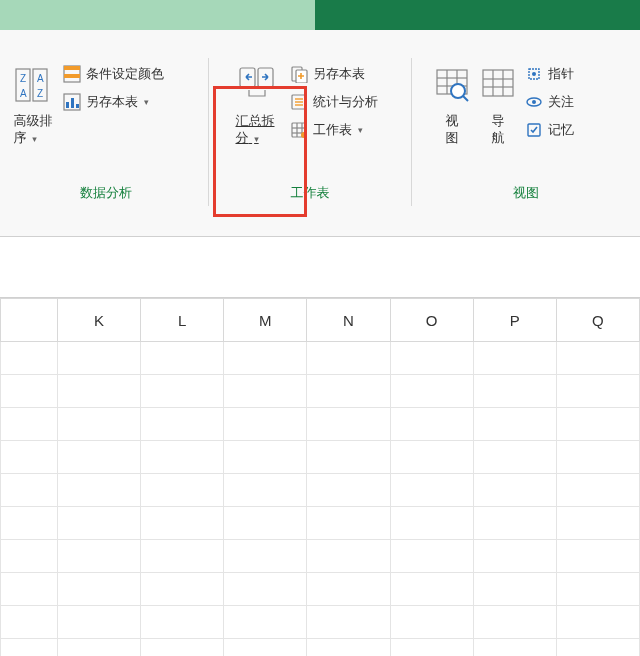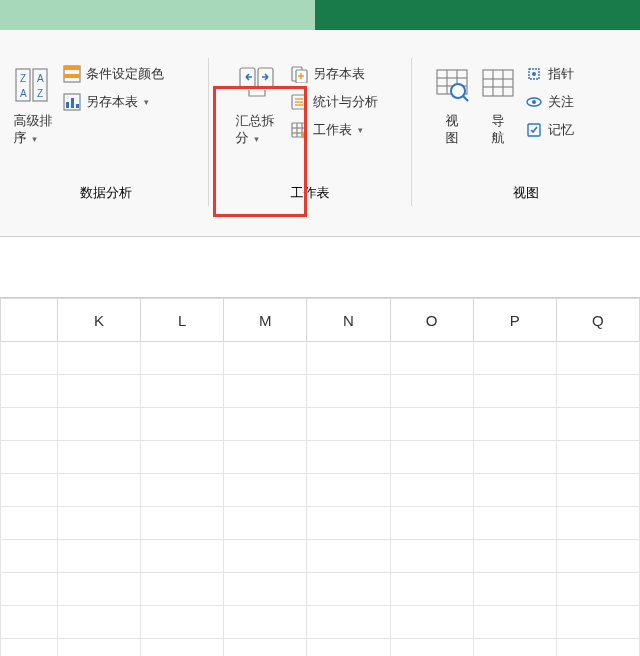--- a/index.html
+++ b/index.html
@@ -43,21 +43,21 @@
     padding: 0 6px 4px 6px;
   }
   .group-body {
     display: flex;
     align-items: flex-start;
     gap: 6px;
     flex: 1;
   }
   .group-label {
     text-align: center;
-    color: #000000;
+    color: #15803d;
     font-size: 13px;
     padding-top: 4px;
   }
   .large-btn {
     display: flex;
     flex-direction: column;
     align-items: center;
     justify-content: flex-start;
     width: 46px;
     padding-top: 4px;
@@ -185,21 +185,21 @@
             <span>另存本表</span>
             <span class="drop-caret">▾</span>
           </div>
         </div>
       </div>
       <div class="group-label">数据分析</div>
     </div>
 
     <div class="group" style="width:190px;">
       <div class="group-body" style="padding-left:12px;">
-        <div class="large-btn" style="width:56px;">
+        <div class="large-btn" style="width:56px;text-decoration:underline;">
           <span class="icon-slot">
             <svg width="46" height="42">
               <rect x="6" y="4" width="15" height="19" rx="2" class="c-grey"></rect>
               <rect x="24" y="4" width="15" height="19" rx="2" class="c-grey"></rect>
               <path d="M18 13 L12 13 M12 13 L15 10 M12 13 L15 16" stroke="#2f74c0" stroke-width="1.6" fill="none"></path>
               <path d="M28 13 L34 13 M34 13 L31 10 M34 13 L31 16" stroke="#2f74c0" stroke-width="1.6" fill="none"></path>
               <path d="M15 26 L15 32 L31 32 L31 26" class="c-grey"></path>
             </svg>
           </span>
           <span class="lbl"><span style="white-space:pre-line;">汇总拆

